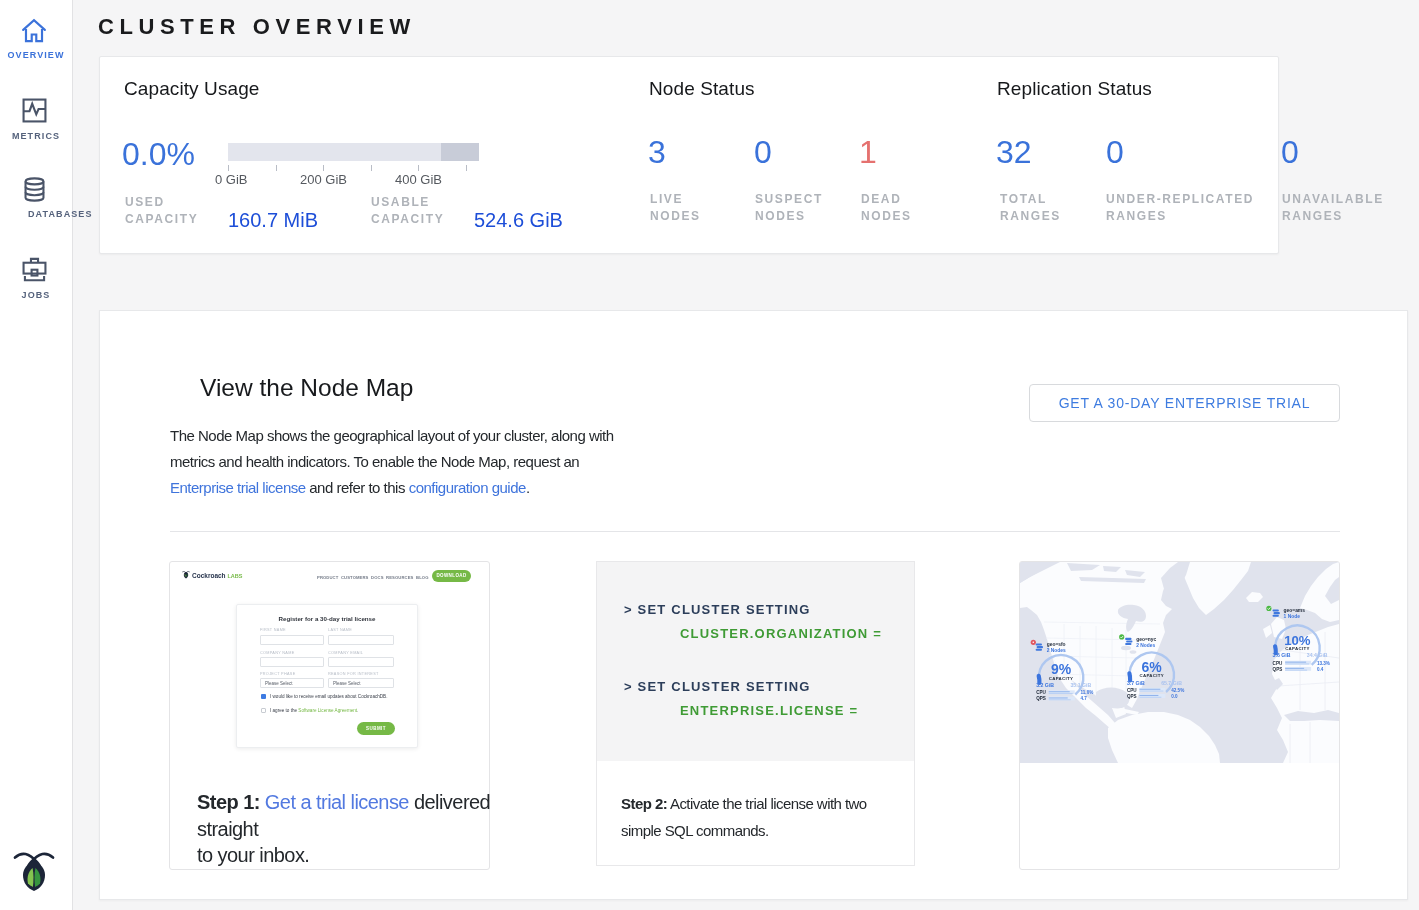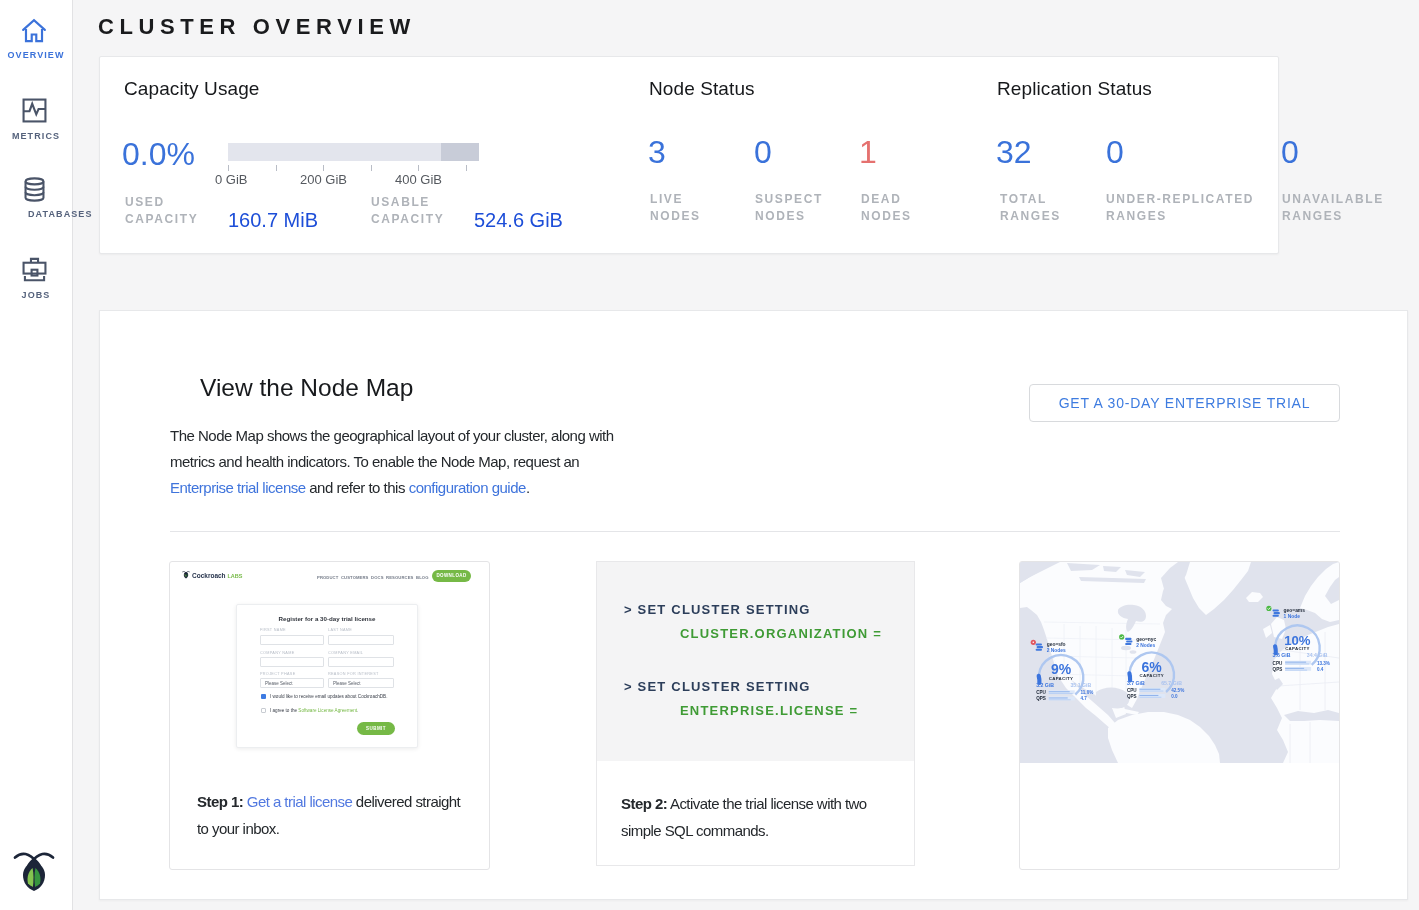--- a/index.html
+++ b/index.html
@@ -302,16 +302,16 @@
           <text x="296.9" y="102.64999999999999" font-size="4.6" font-weight="bold" fill="#3b74dd">13.3%</text>
           <text x="252.6" y="108.85" font-size="4.6" font-weight="bold" fill="#1d2736">QPS</text>
           <rect x="265.1" y="104.94999999999999" width="26" height="3.8" fill="#dde8f9"></rect>
             <rect x="265.1" y="105.85" width="19" height="1" fill="#8fb2ec"></rect>
             <rect x="265.1" y="107.64999999999999" width="22" height="1" fill="#b9d0f4"></rect>
           <text x="296.9" y="108.85" font-size="4.6" font-weight="bold" fill="#3b74dd">0.4</text>
         </g>
       </svg>
     </div>
 
-    <div class="abs" style="left:97px; top:478px; width:320px; font-size:15px; letter-spacing:-0.55px; line-height:26.5px; color:#24282c;"><b>Step 1:</b> <span style="color:#5279e0;">Get a trial license</span> delivered straight<br>to your inbox.</div>
+    <div class="abs" style="left:97px; top:478px; width:320px; font-size:20px; letter-spacing:-0.55px; line-height:26.5px; color:#24282c;"><b>Step 1:</b> <span style="color:#5279e0;">Get a trial license</span> delivered straight<br>to your inbox.</div>
   </div>
 
 </div>
 
 </body></html>

